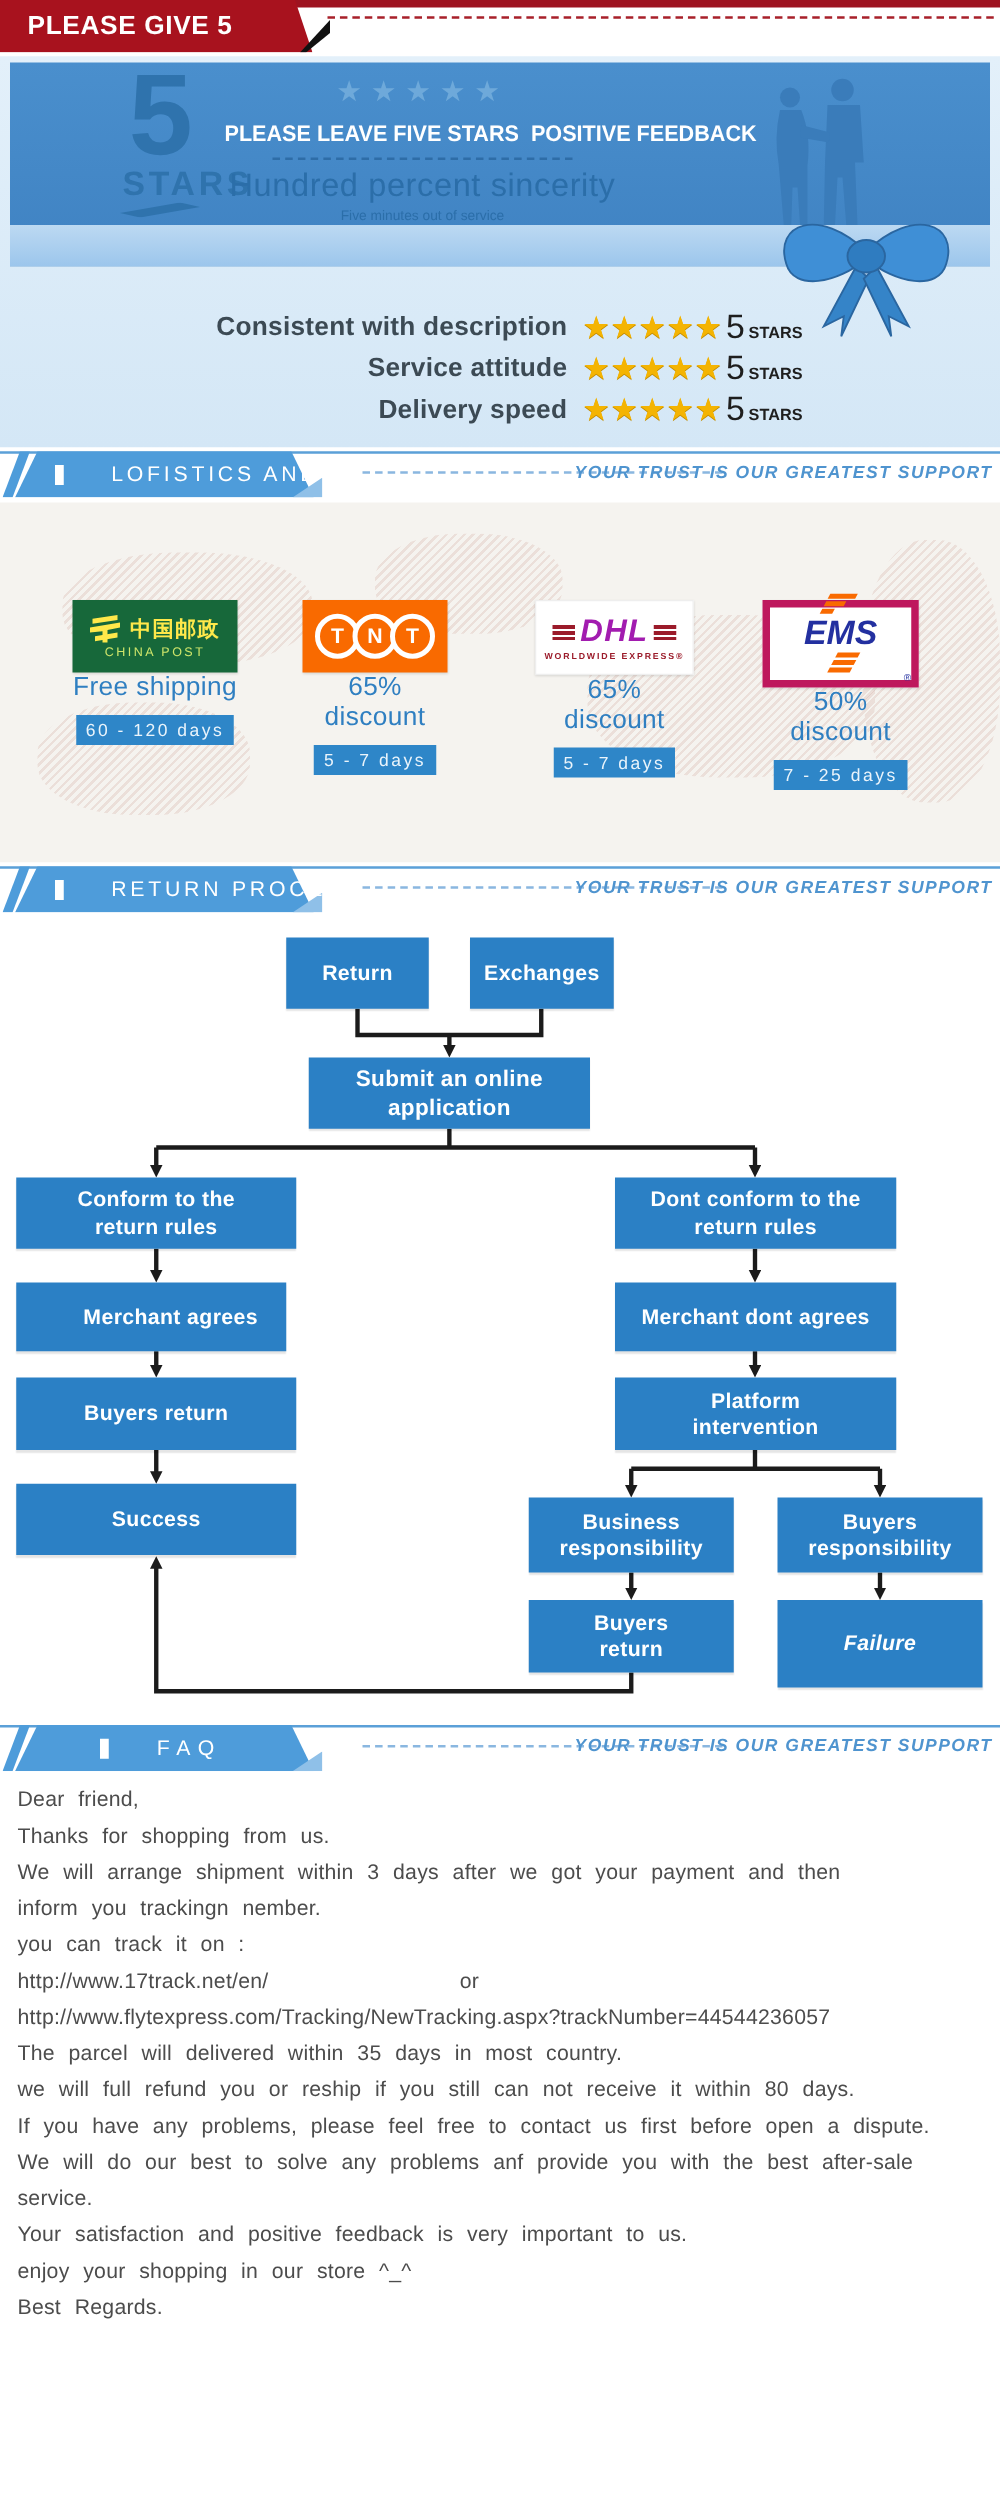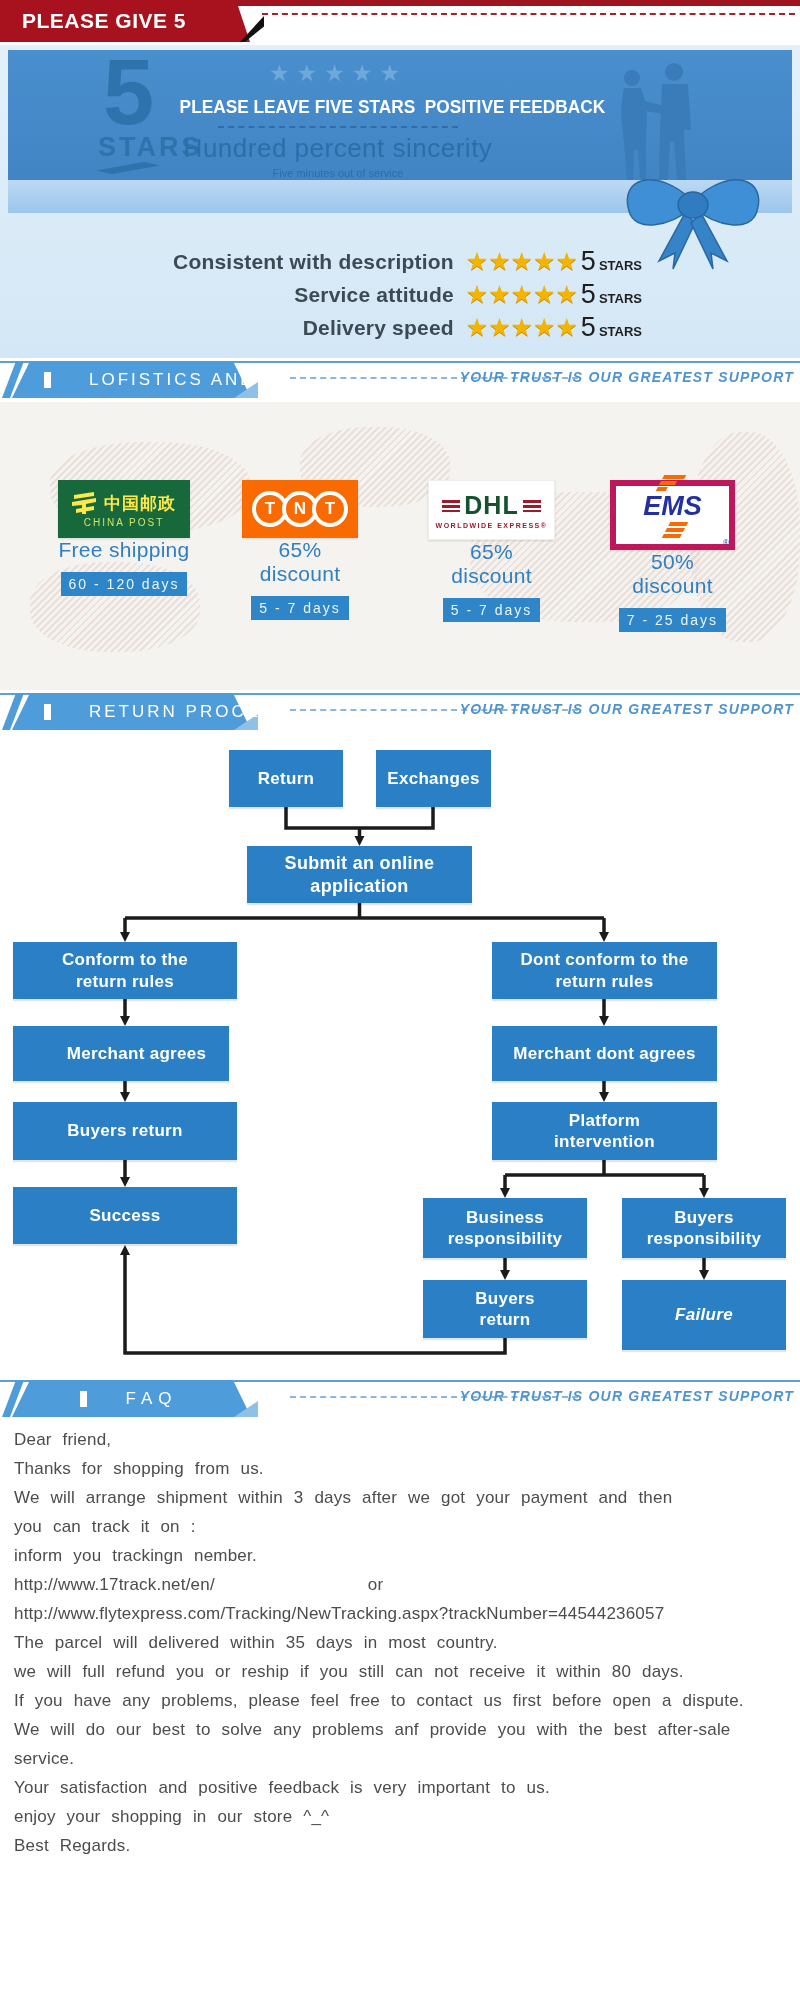--- a/index.html
+++ b/index.html
@@ -87,21 +87,21 @@
   
   .tnt{background:#f96a00;flex-direction:row;}
   .tnt-c{width:28px;height:28px;border:4px solid #fff;border-radius:50%;margin:0 -3px;
          display:flex;align-items:center;justify-content:center;color:#fff;font-weight:bold;
          font-size:17px;background:#f96a00;position:relative;z-index:1;}
   
   .dhl{background:#fff;border:1px solid #eee;}
   .dhl-row{display:flex;align-items:center;}
   .dhl-line{width:18px;height:12px;
             background:repeating-linear-gradient(180deg,#9b1b2a 0 3px,#fff 3px 5px);}
-  .dhl-word{color:#14532d;font-weight:bold;font-size:25px;letter-spacing:1px;
+  .dhl-word{color:#a21caf;font-style:italic;font-weight:bold;font-size:25px;letter-spacing:1px;
             margin:0 4px;}
   .dhl-sub{color:#9b1b2a;font-size:7px;letter-spacing:1.5px;font-weight:bold;margin-top:2px;}
   
   .ems{background:#fff;border:6px solid #be185d;flex-direction:column;text-align:center;}
   .ems-chev{display:flex;flex-direction:column;gap:2px;margin-right:4px;transform:skewX(-28deg);}
   .ems-chev i{display:block;height:4px;background:#f96a00;}
   .ems-word{color:#2330a0;font-style:italic;font-weight:bold;font-size:27px;letter-spacing:0;}
   .ems-lines{display:flex;flex-direction:column;gap:2px;margin-left:4px;transform:skewX(-28deg);}
   .ems-lines i{display:block;height:4px;background:#f96a00;}
   .ems-reg{color:#2330a0;font-size:8px;align-self:flex-end;margin-bottom:8px;}
@@ -354,22 +354,22 @@
       <span>FAQ</span>
     </div>
     <div class="sec-dashes"></div>
     <div class="sec-tagline">YOUR TRUST IS OUR GREATEST SUPPORT</div>
   </div>
 
   <div class="faq-text">
     <div class="faq-line">Dear friend,</div>
     <div class="faq-line">Thanks for shopping from us.</div>
     <div class="faq-line">We will arrange shipment within 3 days after we got your payment and then</div>
+    <div class="faq-line">inform you trackingn nember.</div>
     <div class="faq-line">you can track it on :</div>
-    <div class="faq-line">inform you trackingn nember.</div>
     <div class="faq-line">http://www.17track.net/en/              or</div>
     <div class="faq-line">http://www.flytexpress.com/Tracking/NewTracking.aspx?trackNumber=44544236057</div>
     <div class="faq-line">The parcel will delivered within 35 days in most country.</div>
     <div class="faq-line">we will full refund you or reship if you still can not receive it within 80 days.</div>
     <div class="faq-line">If you have any problems, please feel free to contact us first before open a dispute.</div>
     <div class="faq-line">We will do our best to solve any problems anf provide you with the best after-sale</div>
     <div class="faq-line">service.</div>
     <div class="faq-line">Your satisfaction and positive feedback is very important to us.</div>
     <div class="faq-line">enjoy your shopping in our store ^_^</div>
     <div class="faq-line">Best Regards.</div>

